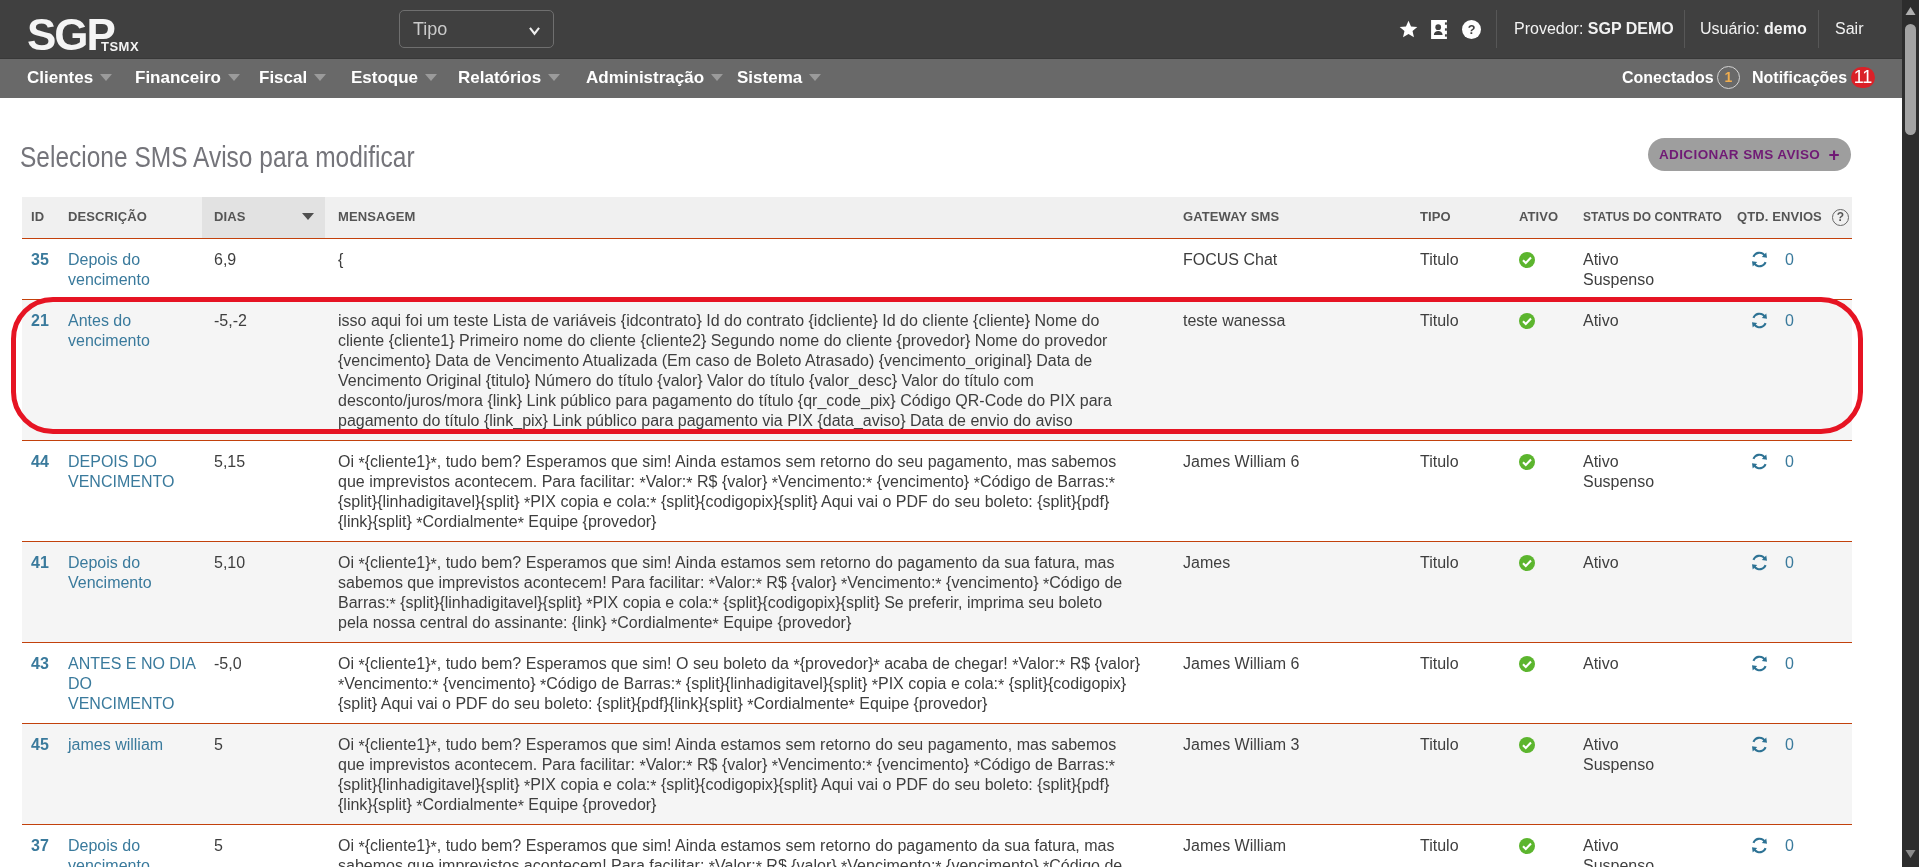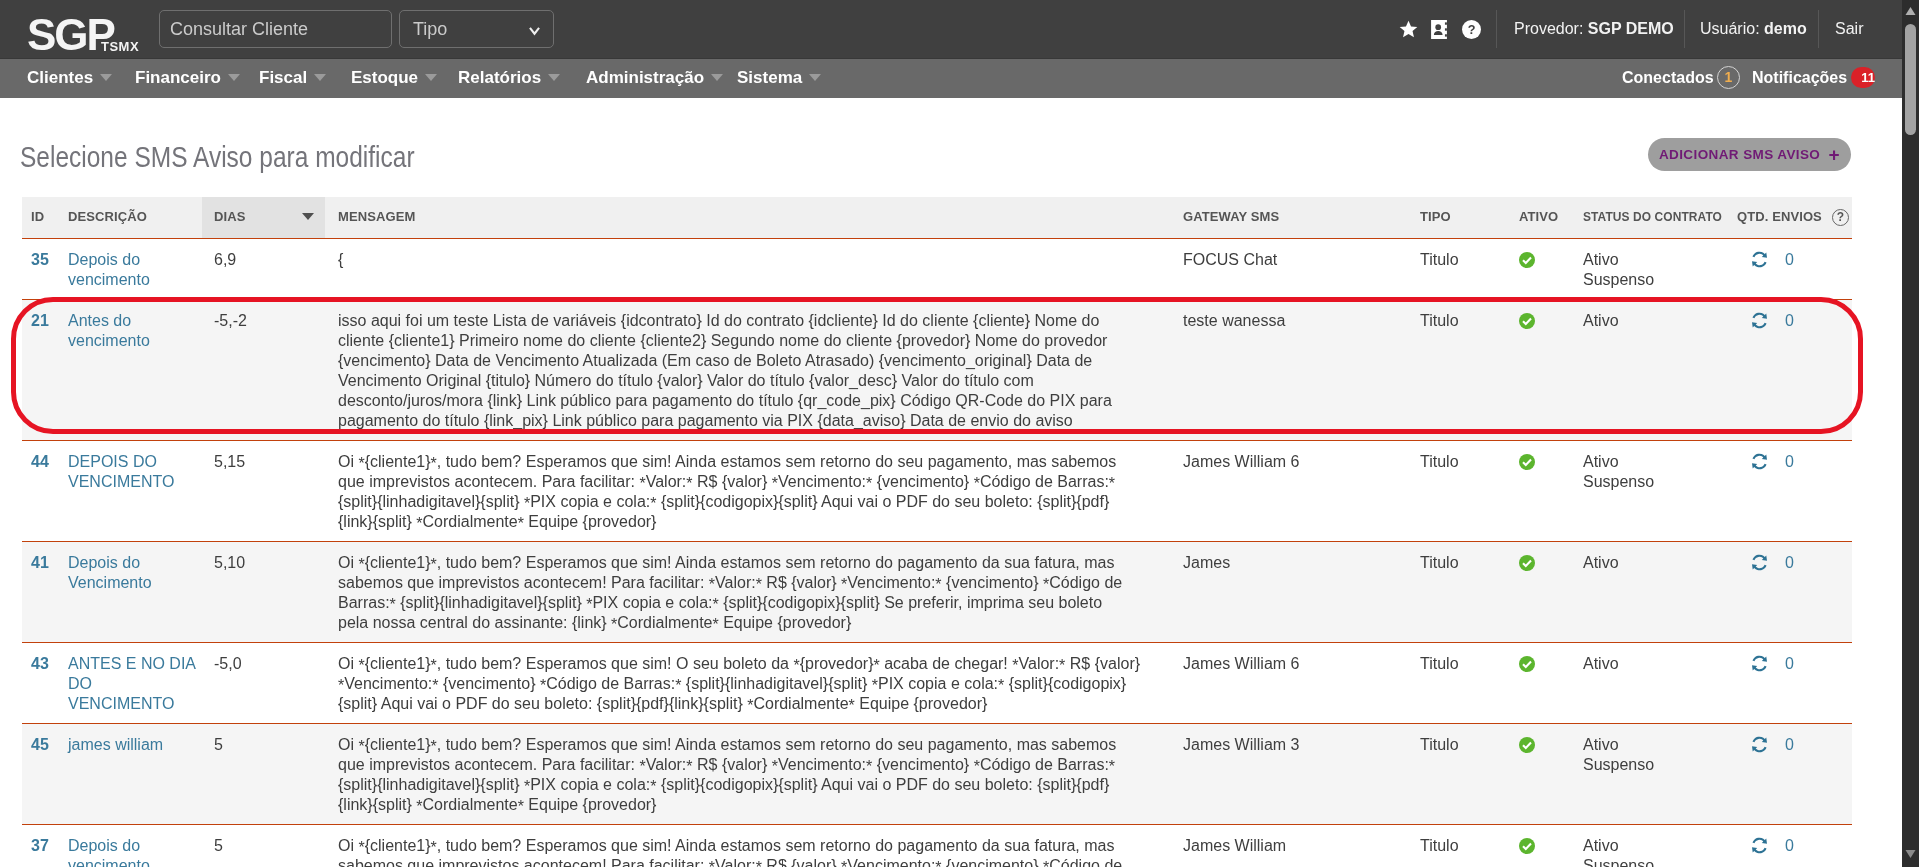--- a/index.html
+++ b/index.html
@@ -26,21 +26,21 @@
   .menu-item { position:absolute; top:9px; color:#fff; font-size:17px; font-weight:bold;
     white-space:nowrap; }
   .menu-right { font-size:16px !important; top:69px !important; }
   .menu-item .tri { display:inline-block; width:0; height:0; border-left:6px solid transparent;
     border-right:6px solid transparent; border-top:7px solid #9b9b9b; margin-left:7px;
     vertical-align:2px; }
   .badge-circle { position:absolute; top:66px; width:23px; height:23px; border:1.5px solid #d4d4d4;
     border-radius:50%; color:#f0ad4e; font-size:14px; font-weight:bold; text-align:center;
     line-height:20px; }
   .badge-red { position:absolute; top:67px; width:24px; height:21px; background:#da2128;
-    border-radius:11px; color:#fff; font-size:13px; font-weight:bold; text-align:right;
+    border-radius:11px; color:#fff; font-size:18px; font-weight:normal; text-align:center;
     line-height:21px; }
   .title { position:absolute; left:20px; top:141px; font-size:29px; color:#74747a; font-weight:400; transform:scaleX(0.845); transform-origin:left center; white-space:nowrap; }
   .addbtn { position:absolute; left:1648px; top:138px; width:203px; height:33px; background:#9e9e9e;
     border-radius:17px; color:#701a75; font-weight:bold; font-size:13.5px; letter-spacing:0.4px;
     text-align:center; line-height:33px; }
   table.grid { position:absolute; left:22px; top:197px; width:1830px; border-collapse:collapse;
     table-layout:fixed; font-size:16px; color:#3e3e3e; }
   table.grid td, table.grid th { vertical-align:top; padding:11px 4px 9px 0; line-height:20px;
     overflow:hidden; }
   table.grid th { background:#f0f0f0; font-size:13px; color:#555; text-align:left; letter-spacing:0.1px;
@@ -72,21 +72,20 @@
   .scrollbar { position:absolute; left:1902px; top:0; width:17px; height:867px; background:#2d2d2d; }
   .scroll-thumb { position:absolute; left:3px; top:24px; width:11px; height:111px;
     background:#a3a3a3; border-radius:6px; }
   .qtd0 { color:#3a7a9c; }
 </style>
 </head>
 <body>
 
 <div class="topbar">
   <div class="logo">SGP<small>TSMX</small></div>
-  <div class="searchbox">Consultar Cliente</div>
   <div class="tipobox">Tipo
     <svg class="chev" viewBox="0 0 10 10">
         <path d="M1.5 3 L5 7.5 L8.5 3" stroke="#eee" stroke-width="1.6" fill="none" viewBox="0 0 10 10"></path>
       </svg>
   </div>
   <svg class="tb-ico" style="left:1399px;" width="19" height="19" viewBox="0 0 24 24">
       <path fill="#fff" d="M12 .8l3.2 7.3 7.9.7-6 5.2 1.8 7.7L12 17.6l-6.9 4.1 1.8-7.7-6-5.2 7.9-.7z"></path>
     </svg>
   <svg class="tb-ico" style="left:1431px;top:20px;" width="16" height="19" viewBox="0 0 20 24">
       <rect x="0" y="0" width="20" height="24" fill="#fff"></rect>

